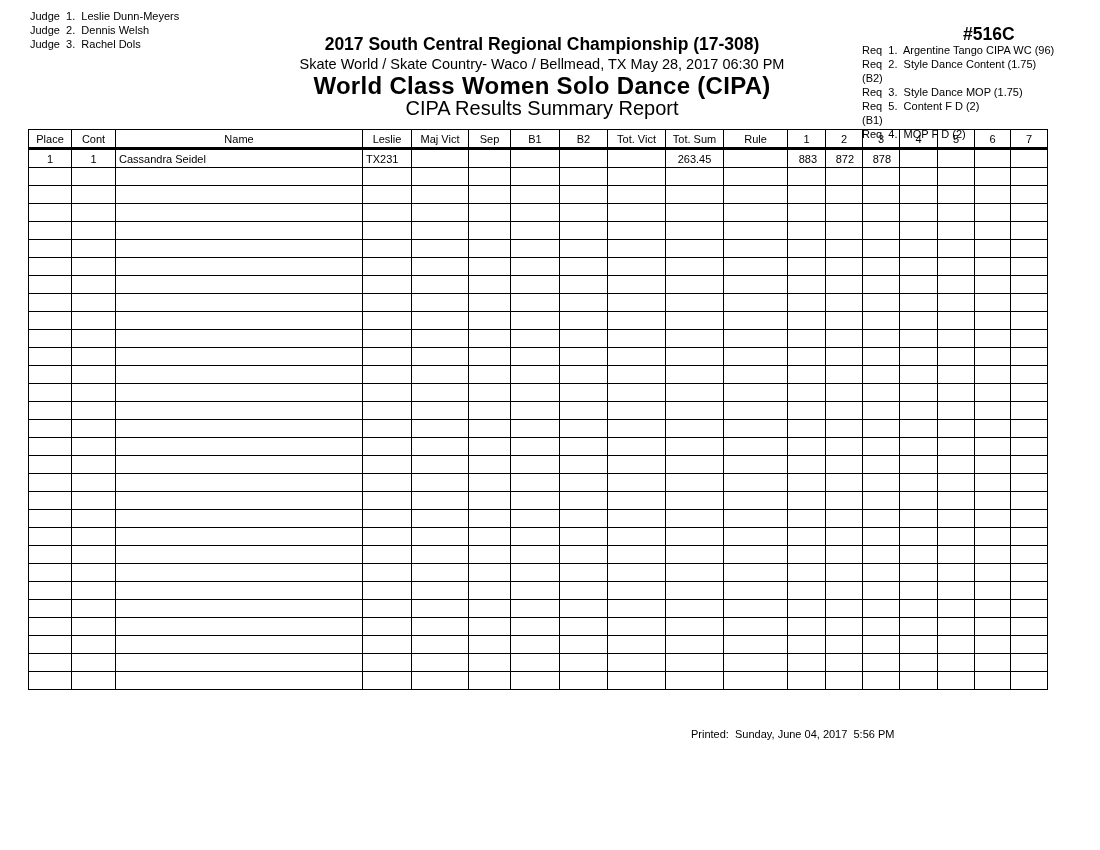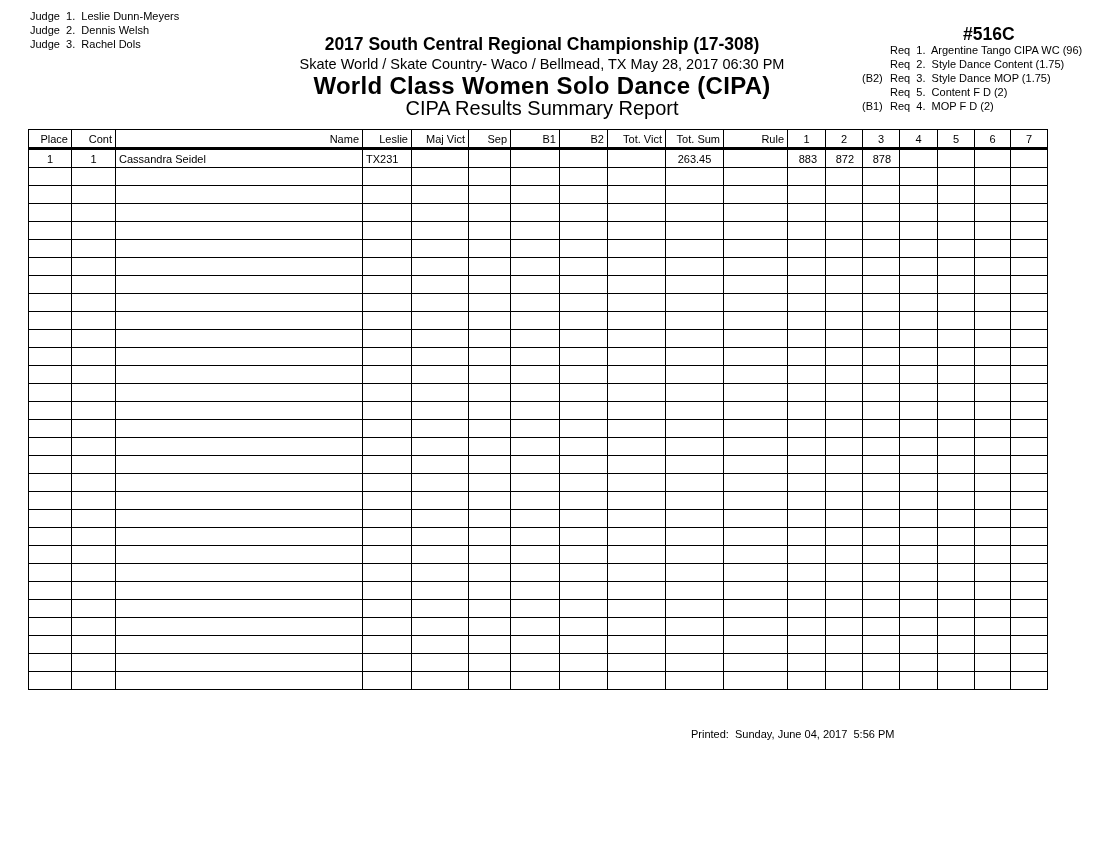--- a/index.html
+++ b/index.html
@@ -6,25 +6,25 @@
     body { width: 1100px; height: 850px; position: relative; overflow: hidden; font-family: "Liberation Sans", sans-serif; color: #000; }
     .judges { position: absolute; left: 30px; top: 9px; font-size: 11px; line-height: 14px; }
     .judges div { white-space: pre; }
     .center-head { position: absolute; left: 260px; width: 564px; top: 6px; text-align: center; margin-top: 27px; }
     .event-title { font-size: 17.5px; font-weight: bold; line-height: 22px; }
     .venue { font-size: 14.5px; line-height: 18px; }
     .class-title { font-size: 24px; font-weight: bold; line-height: 25px; letter-spacing: 0.3px; }
     .report-title { font-size: 20px; line-height: 21px; }
     .event-no { position: absolute; left: 963px; top: 24px; font-size: 17.5px; font-weight: bold; }
     .reqs { position: absolute; left: 862px; top: 43px; font-size: 11px; line-height: 14px; }
-    .req { white-space: pre; display: flex; }
+    .req { white-space: pre; display: flex; flex-direction: column; }
     .req .tag { width: 28px; display: inline-block; }
     table.results { position: absolute; left: 28px; top: 129px; border-collapse: collapse; table-layout: fixed; font-size: 11px; }
     table.results td, table.results th { border: 1.5px solid #000; padding: 0 3px; height: 17px; font-weight: normal; white-space: nowrap; overflow: hidden; }
-    table.results thead th { border-bottom: 3px solid #000; text-align: right; height: 17px; }
+    table.results thead th { border-bottom: 3px solid #000; text-align: center; height: 17px; }
     table.results th.c, table.results td.c { text-align: center; }
     table.results td.r { text-align: right; padding-right: 8px; }
     .printed { position: absolute; left: 691px; top: 728px; font-size: 11px; white-space: pre; }
   </style>
 </head>
 <body>
 
 <div class="judges">
   <div>Judge  1.  Leslie Dunn-Meyers</div>
   <div>Judge  2.  Dennis Welsh</div>

